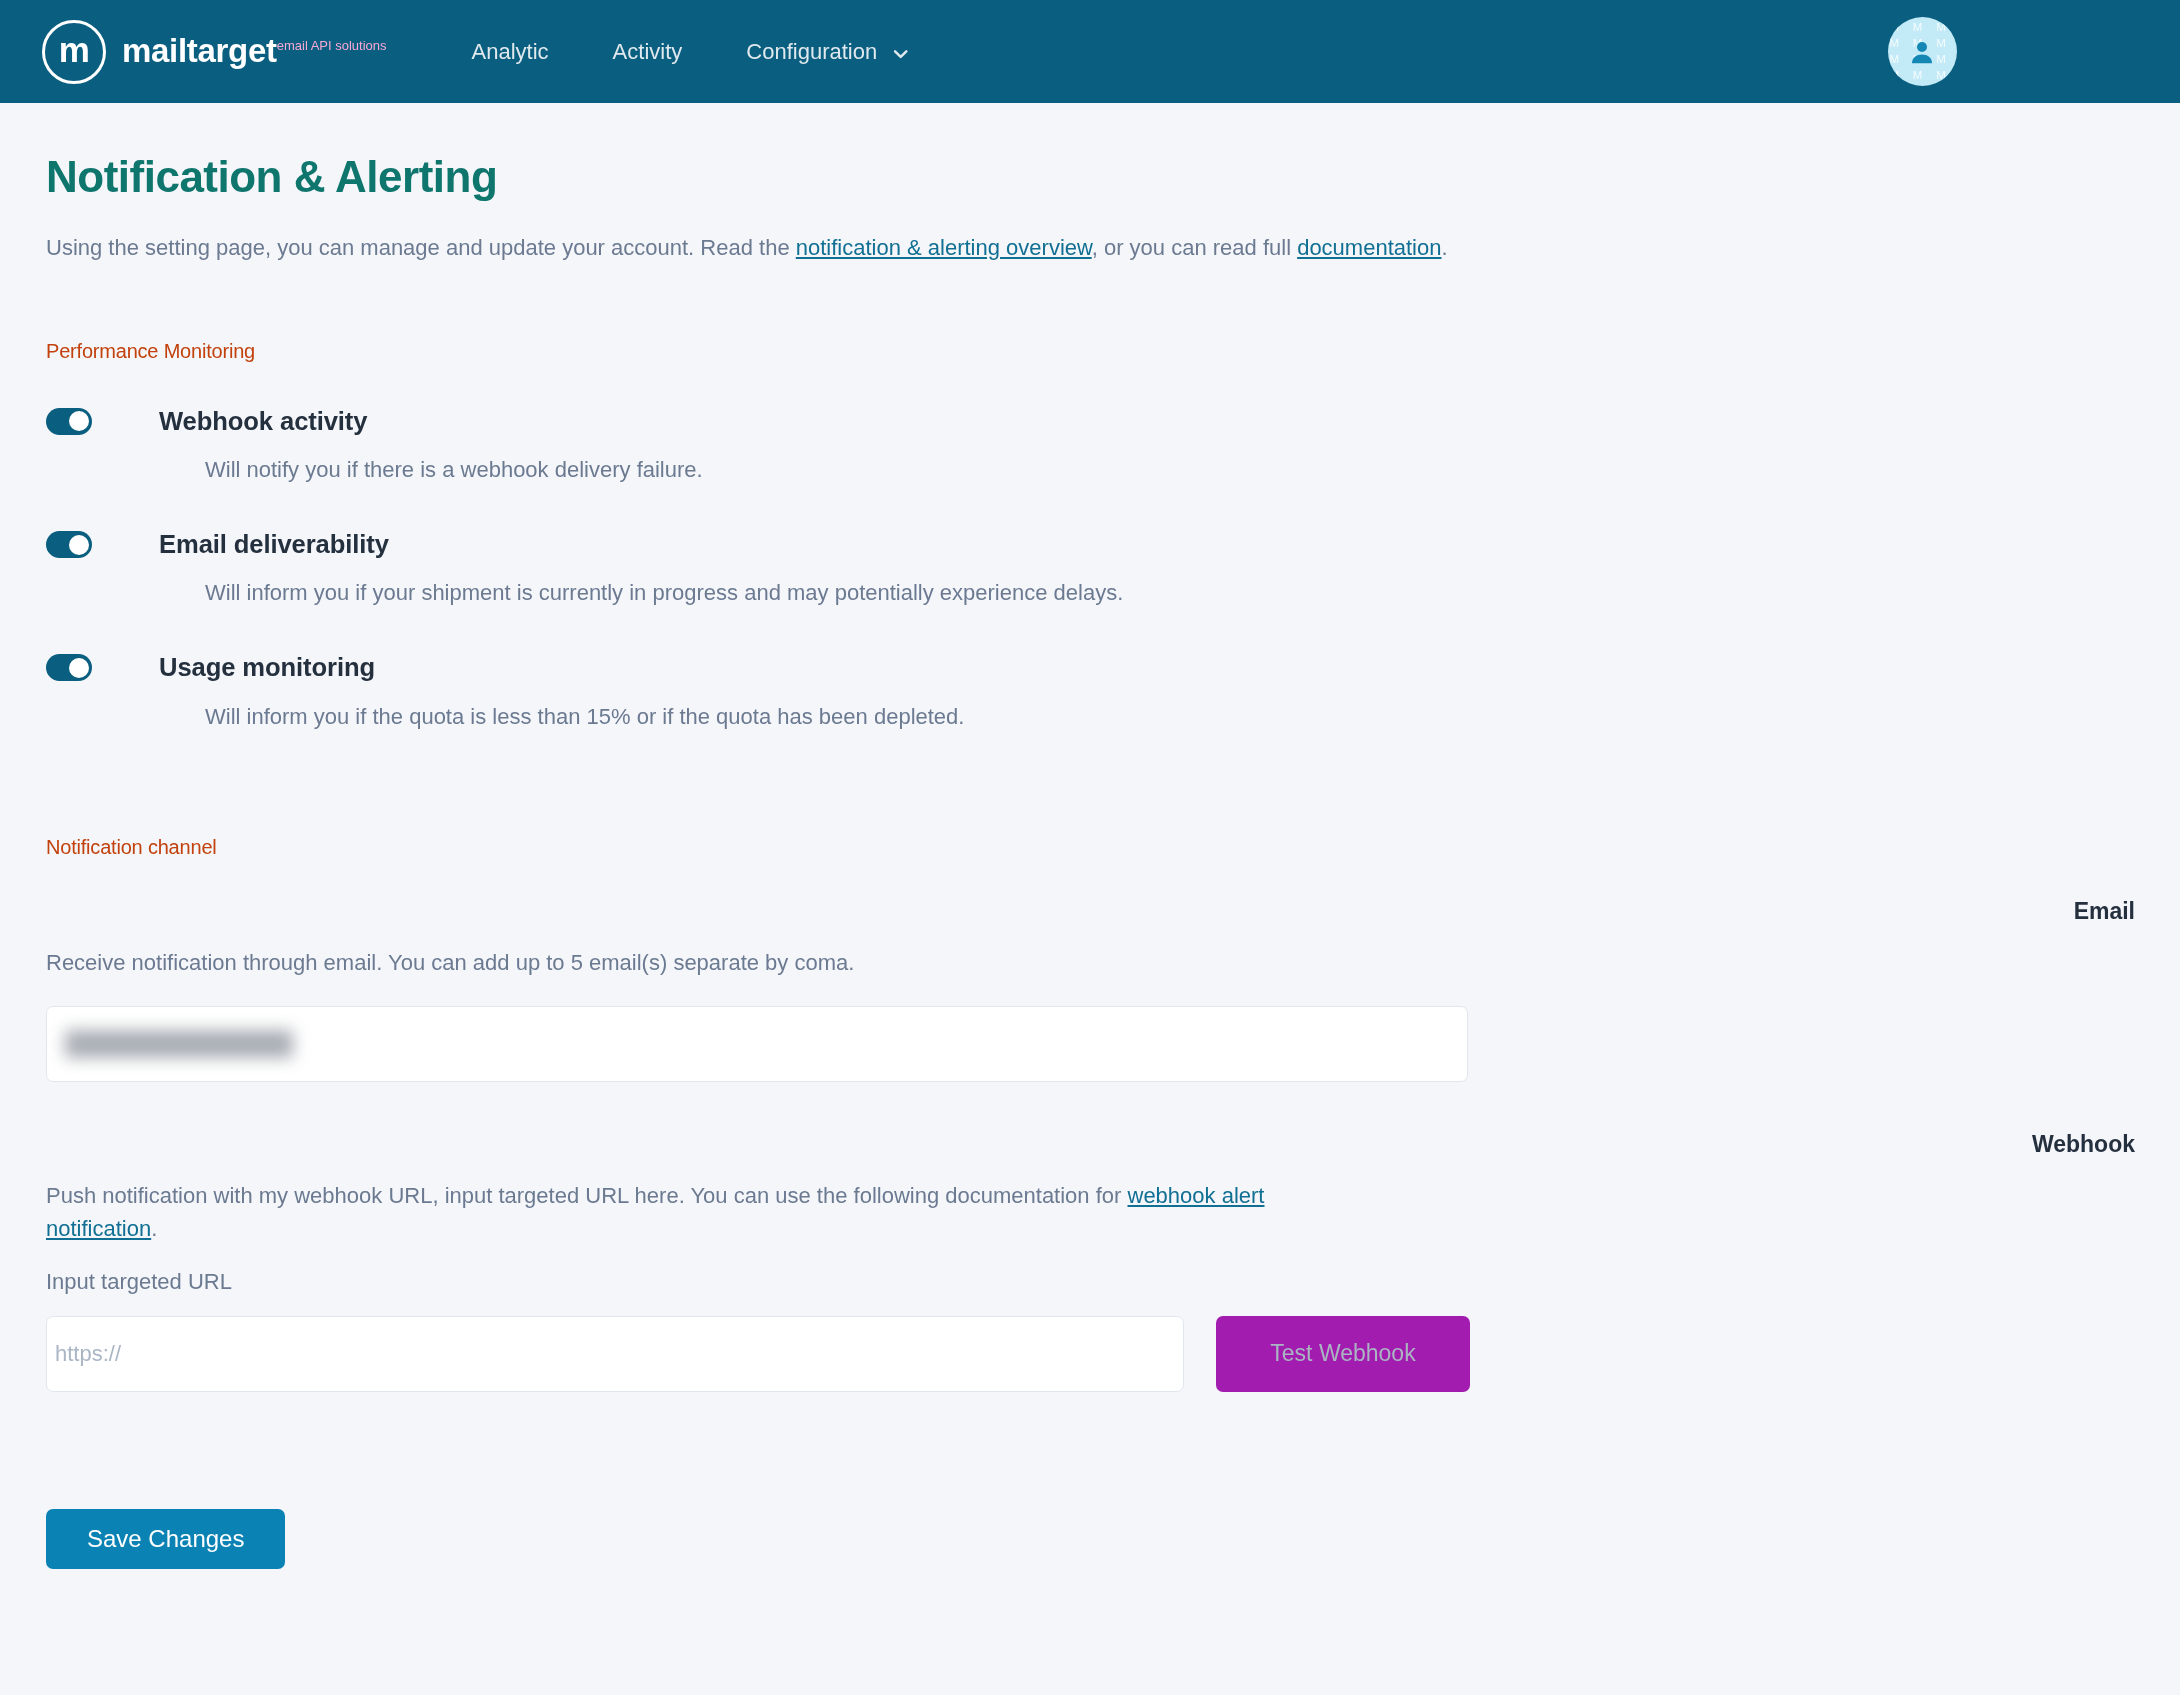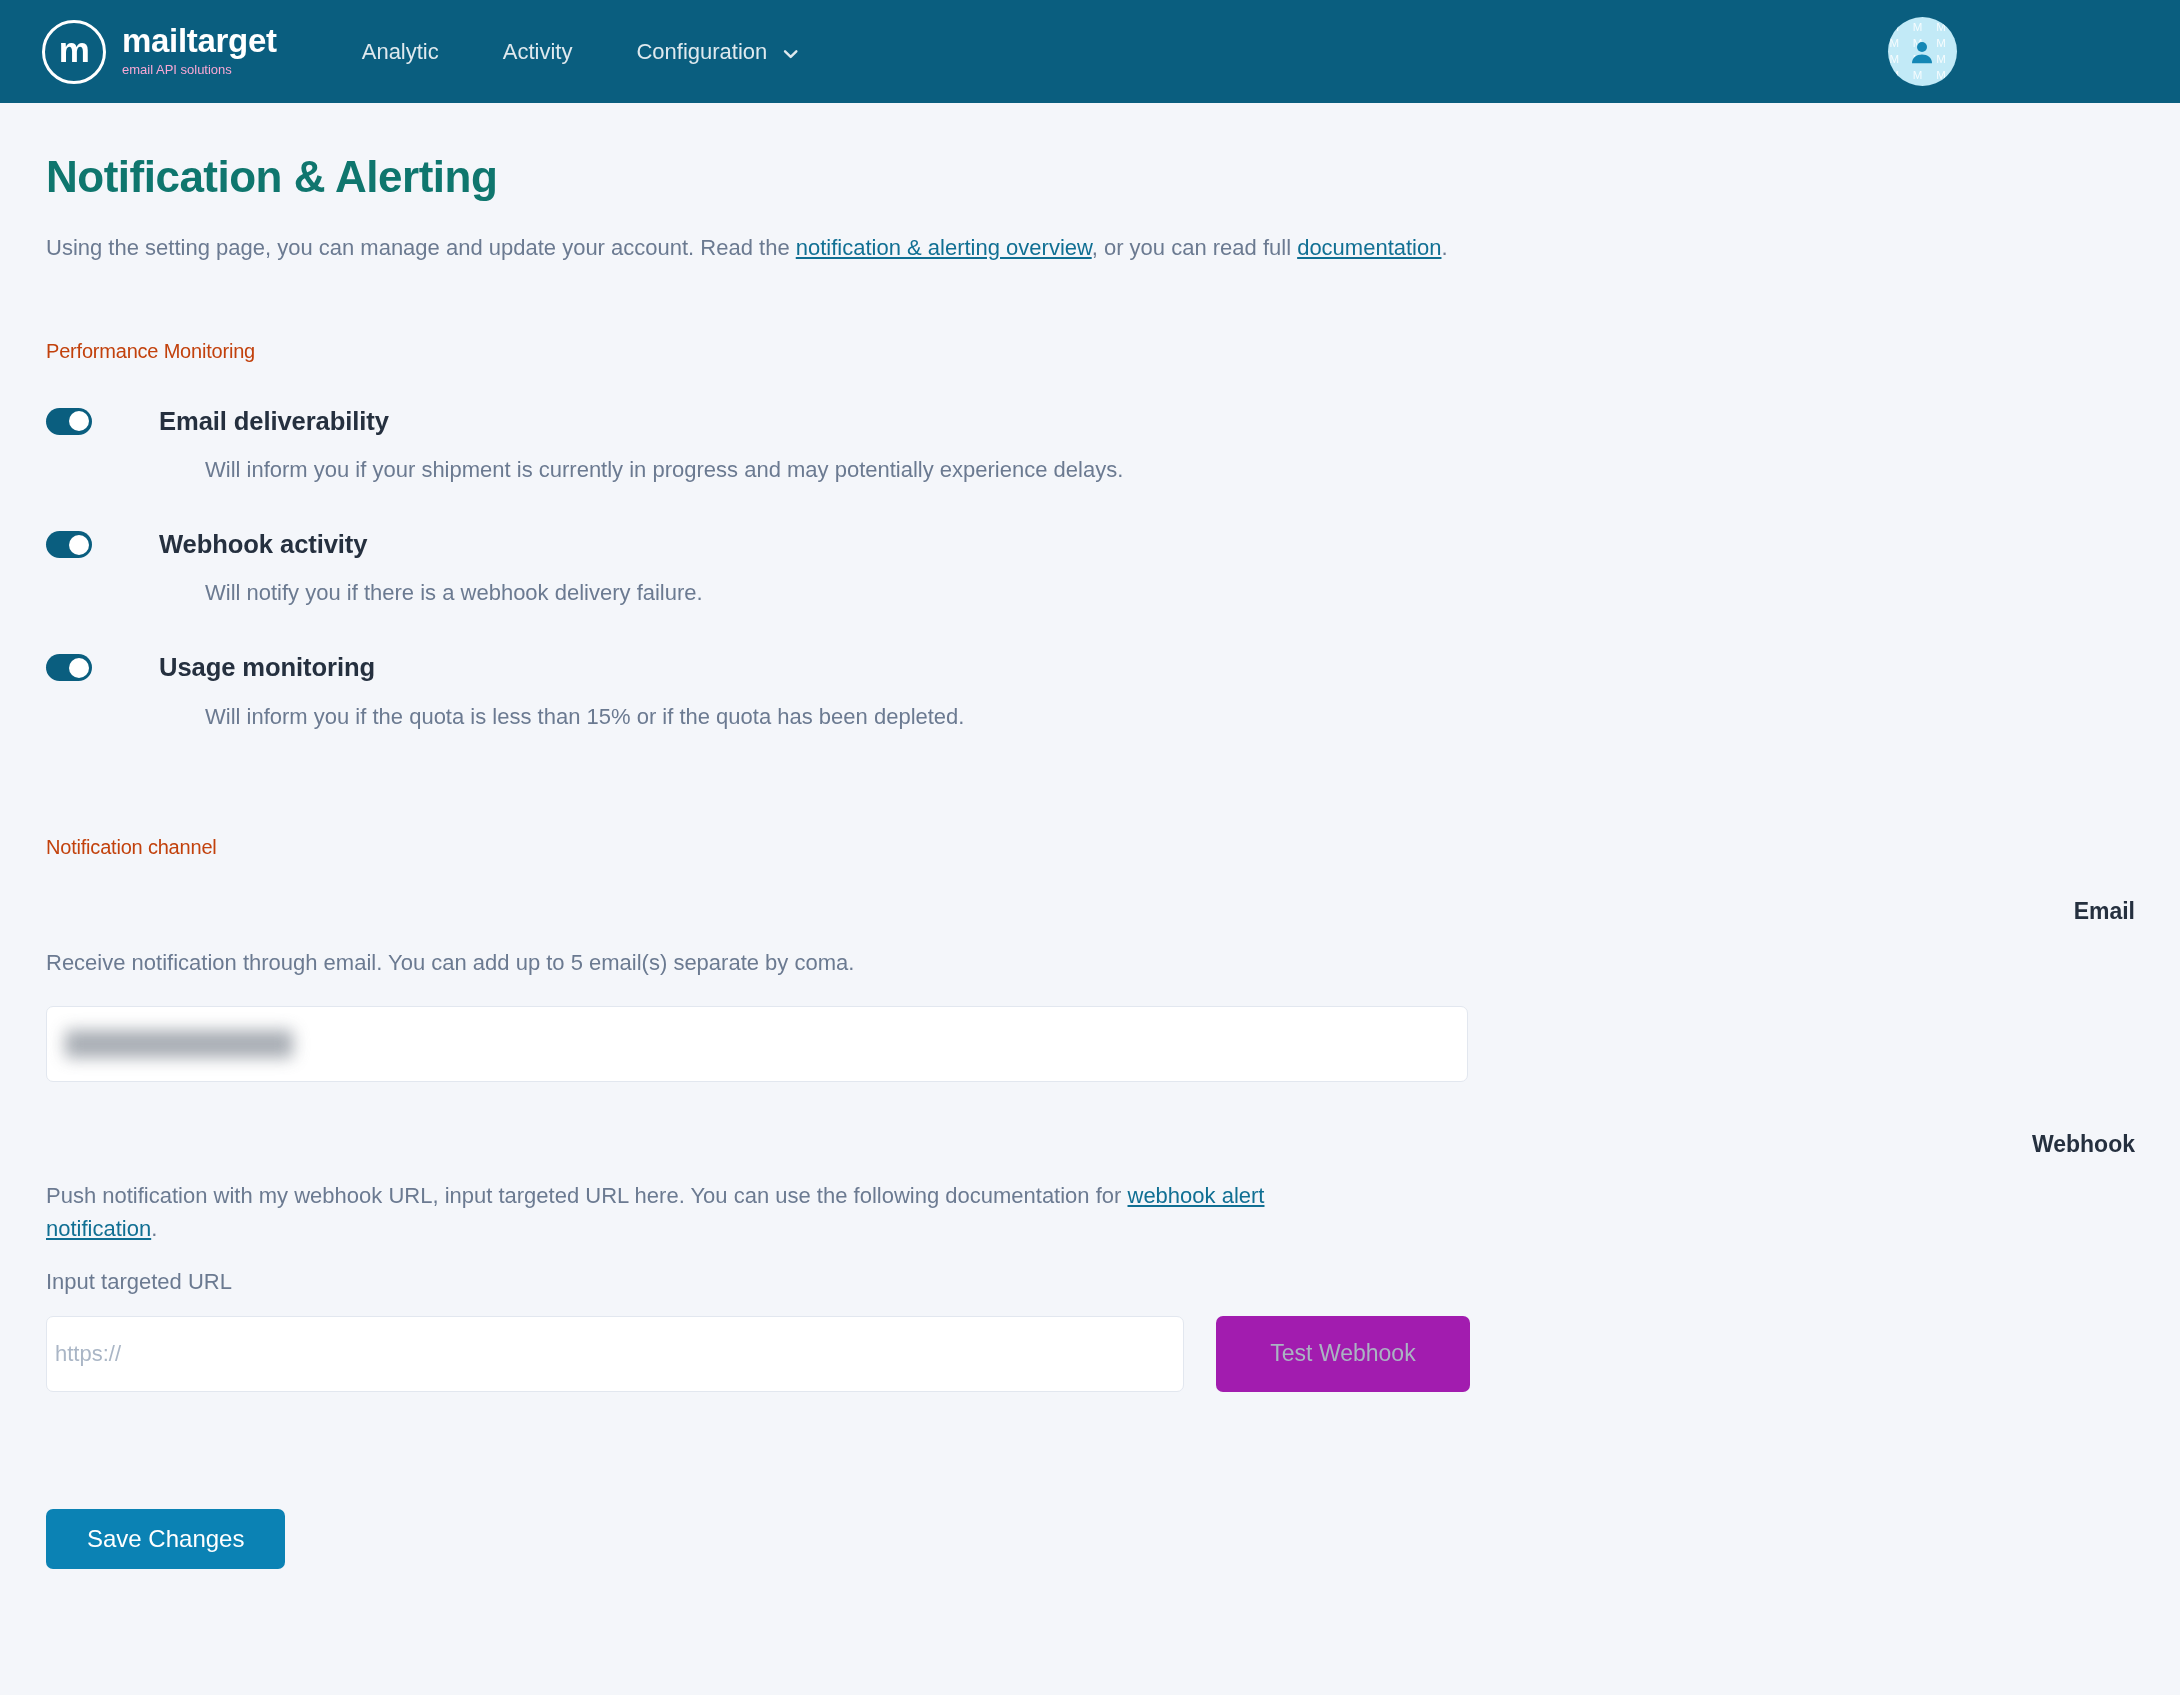--- a/index.html
+++ b/index.html
@@ -44,21 +44,21 @@
   }
   .brand-mark span {
     color: #ffffff;
     font-size: 35px;
     font-weight: 700;
     line-height: 1;
     letter-spacing: -0.4px;
     position: relative;
     top: -1.8px;
   }
-  .brand-text { display: flex; flex-direction: column; justify-content: center; }
+  .brand-text { display: flex; flex-direction: row; justify-content: center; }
   .brand-title {
     color: #ffffff;
     font-size: 33px;
     font-weight: 700;
     line-height: 1.05;
     letter-spacing: -0.3px;
   }
   .brand-sub {
     color: #f9a8d4;
     font-size: 13px;
@@ -337,33 +337,33 @@
   </p>
 
   
   <h2 class="section-title">Performance Monitoring</h2>
 
   <div class="toggle-row">
     <div class="toggle-head">
       <div class="switch">
         <div class="knob"></div>
       </div>
-      <div class="toggle-label">Email deliverability</div>
-    </div>
-    <div class="toggle-desc">Will inform you if your shipment is currently in progress and may potentially experience delays.</div>
+      <div class="toggle-label">Webhook activity</div>
+    </div>
+    <div class="toggle-desc">Will notify you if there is a webhook delivery failure.</div>
   </div>
 
   <div class="toggle-row">
     <div class="toggle-head">
       <div class="switch">
         <div class="knob"></div>
       </div>
-      <div class="toggle-label">Webhook activity</div>
-    </div>
-    <div class="toggle-desc">Will notify you if there is a webhook delivery failure.</div>
+      <div class="toggle-label">Email deliverability</div>
+    </div>
+    <div class="toggle-desc">Will inform you if your shipment is currently in progress and may potentially experience delays.</div>
   </div>
 
   <div class="toggle-row">
     <div class="toggle-head">
       <div class="switch">
         <div class="knob"></div>
       </div>
       <div class="toggle-label">Usage monitoring</div>
     </div>
     <div class="toggle-desc">Will inform you if the quota is less than 15% or if the quota has been depleted.</div>

